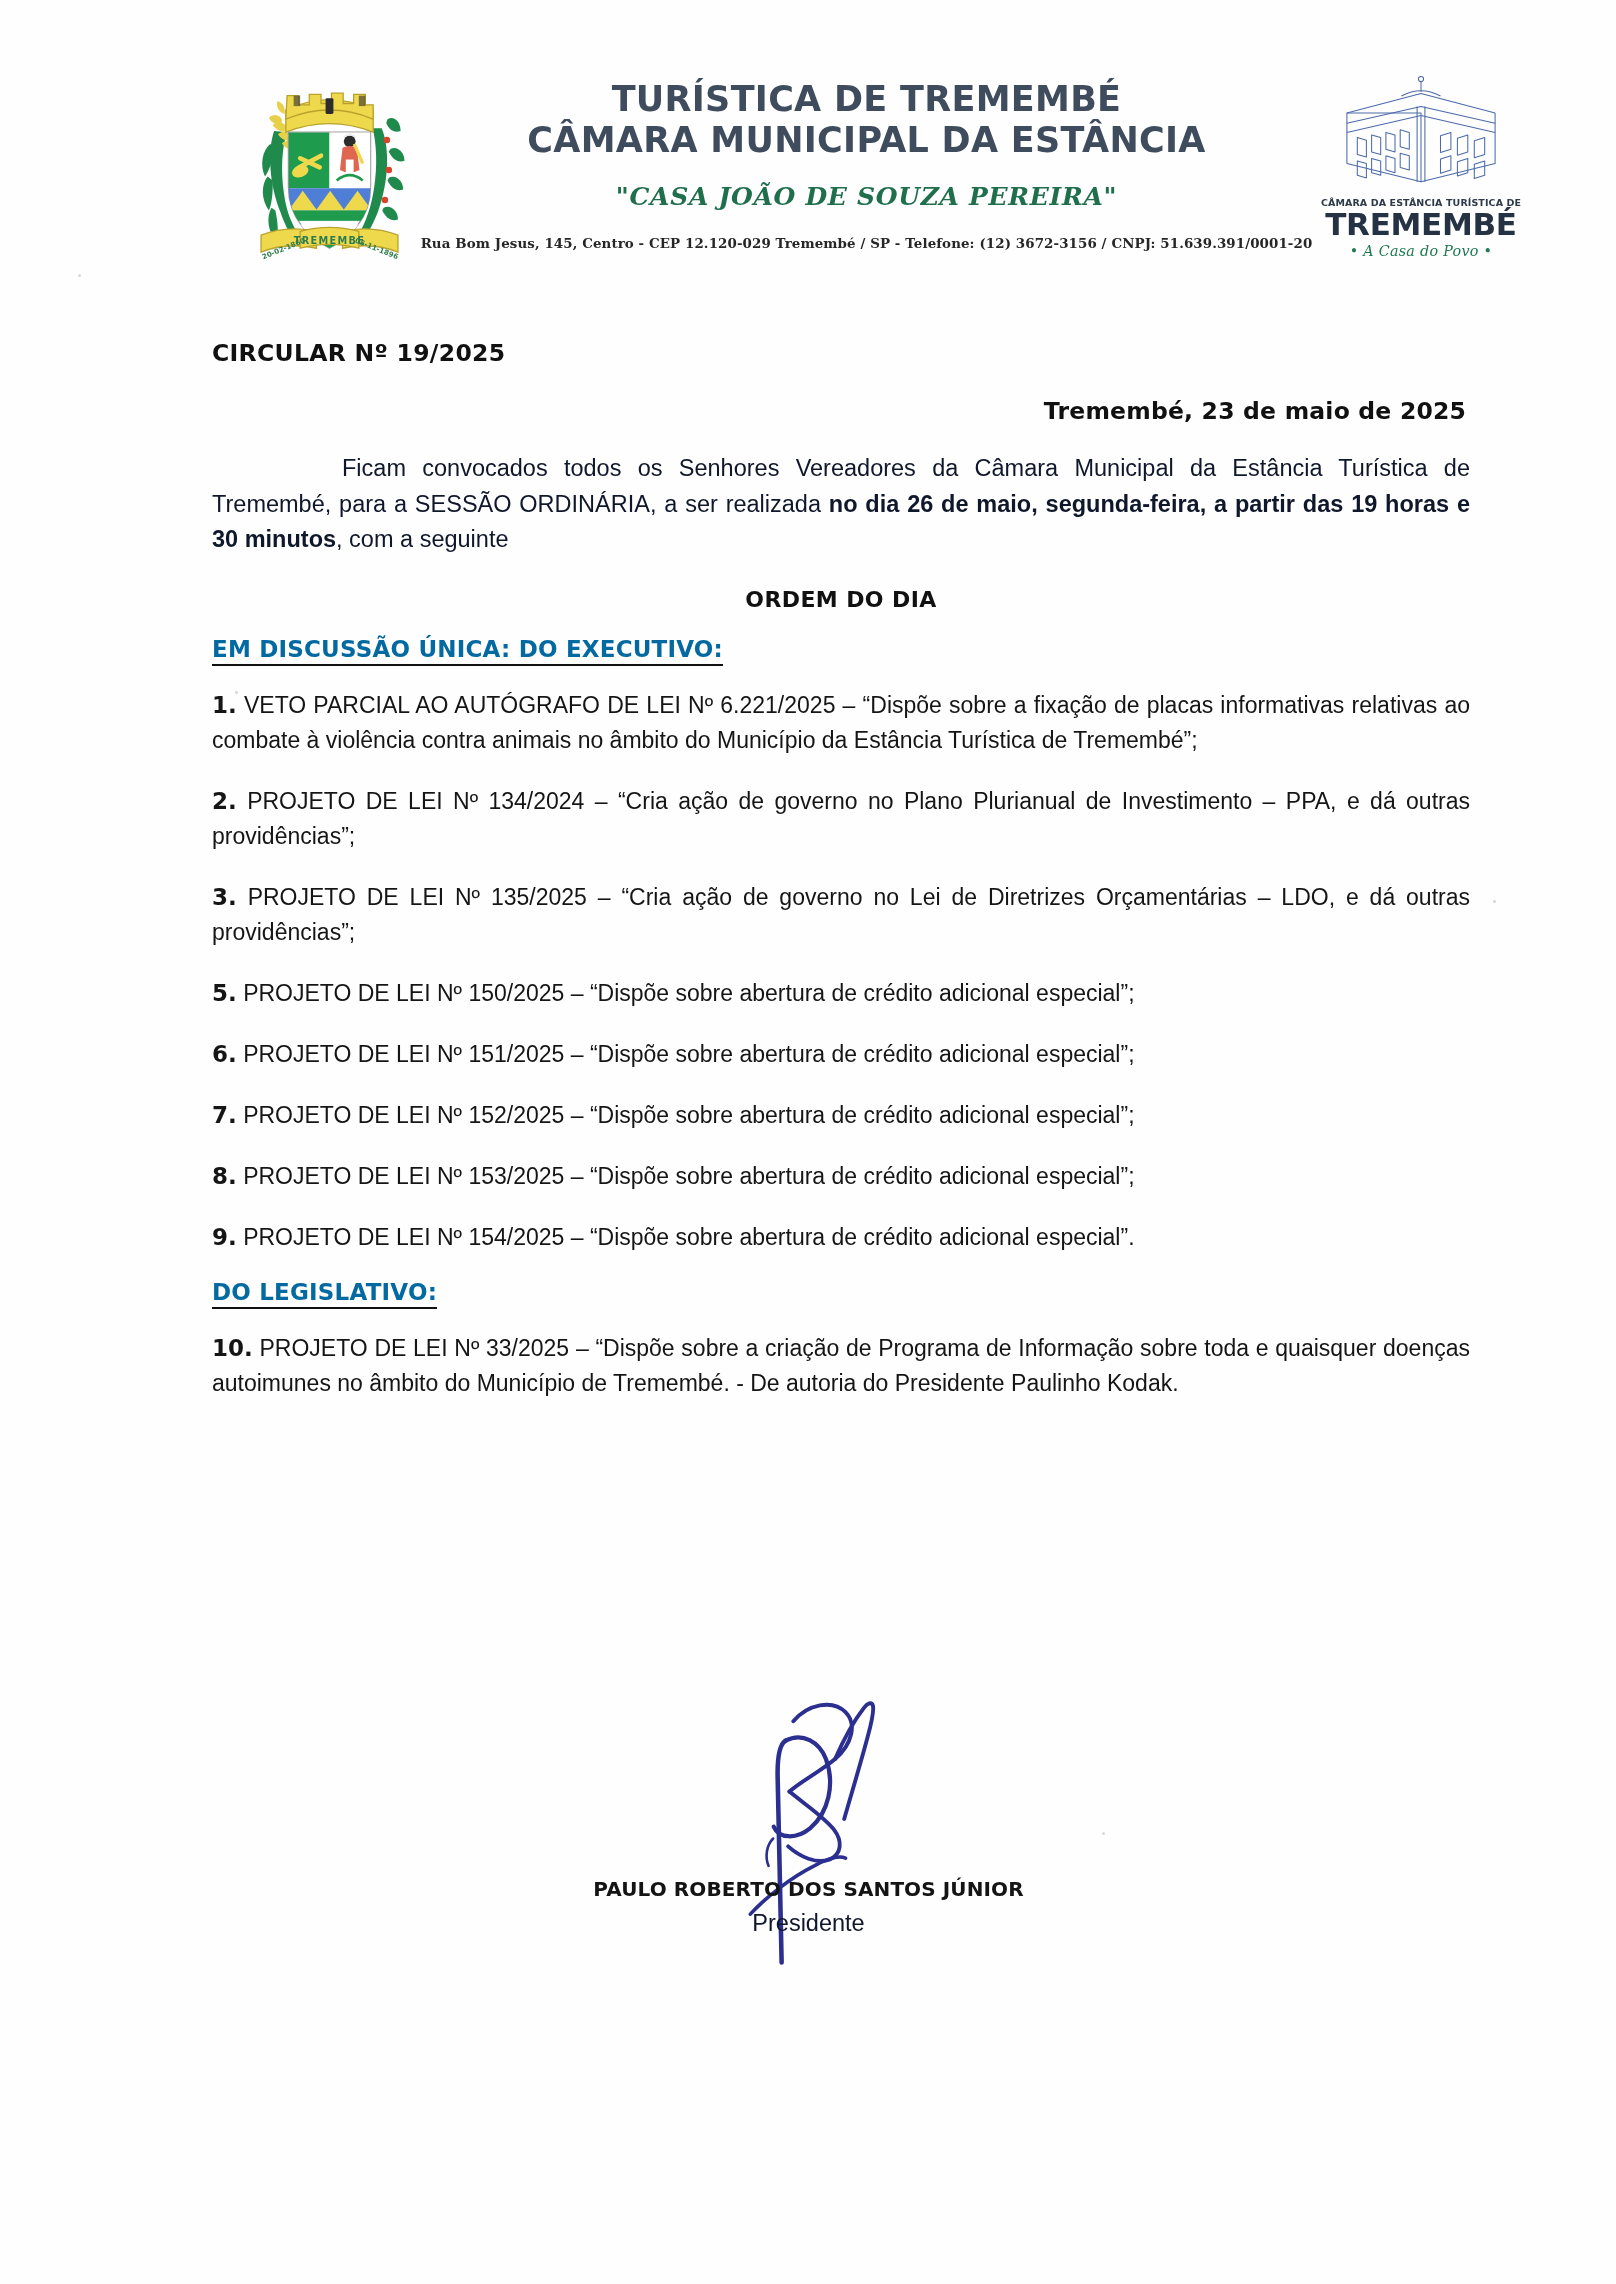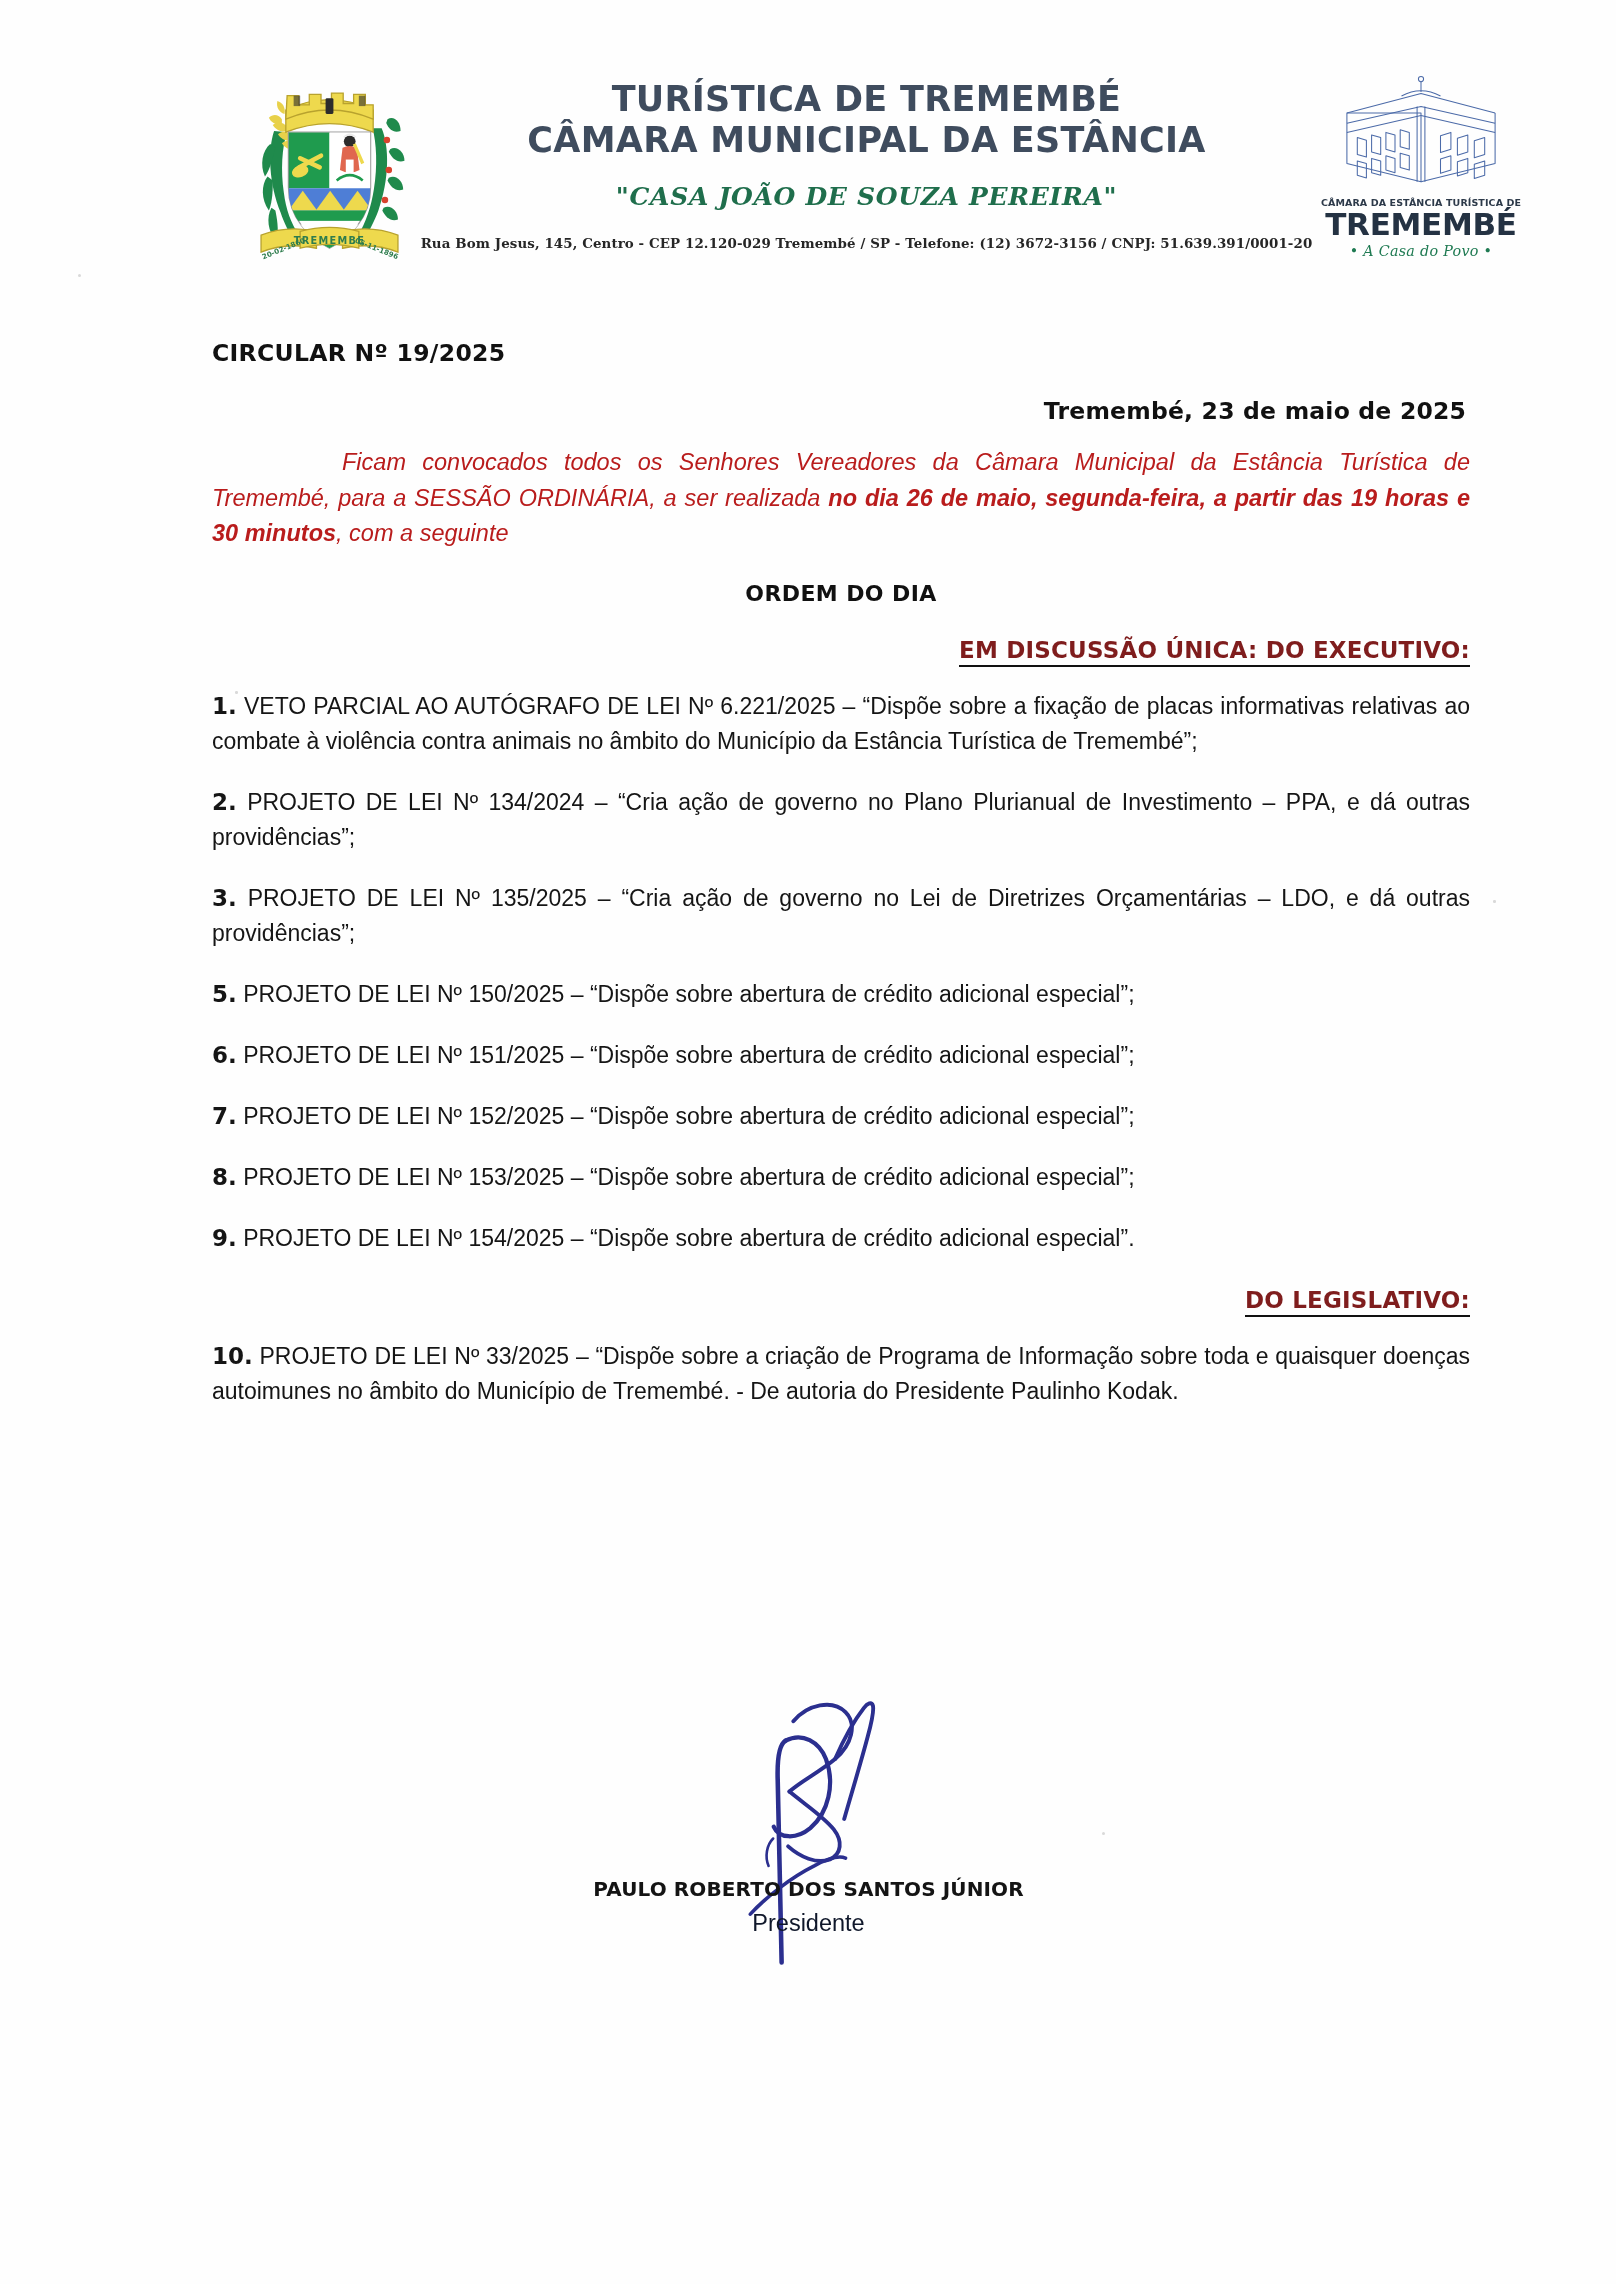--- a/index.html
+++ b/index.html
@@ -130,49 +130,47 @@
     font-family: "DejaVu Sans", sans-serif;
     font-weight: bold;
     font-size: 23.5px;
     letter-spacing: 0.2px;
     margin-top: 30px;
     padding-right: 3.9px;
     color: #111;
   }
 
   .intro {
-    margin-top: 20px;
+    margin-top: 26px;
     font-size: 23.5px;
     line-height: 1.52;
     text-align: justify;
     text-justify: inter-word;
-    color: #b91c1c;
-    font-style: italic;
+    color: #0f172a;
   }
   .intro .lead-indent { display: inline-block; width: 130px; }
   .intro b { font-weight: bold; }
 
   .ordem {
     text-align: center;
     font-family: "DejaVu Sans", sans-serif;
     font-weight: bold;
     font-size: 22px;
     letter-spacing: 0.4px;
     margin-top: 29px;
     color: #111;
   }
 
   .section-head {
-    margin-top: 31px;
+    margin-top: 24px;
     font-family: "DejaVu Sans", sans-serif;
     font-weight: bold;
     font-size: 23px;
     letter-spacing: 0.2px;
-    color: #7f1d1d;
-    text-align: right;
+    color: #0369a1;
   }
   .section-head span {
     border-bottom: 2.6px solid #111;
     padding-bottom: 2px;
   }
 
   .item {
     margin-top: 26px;
     font-size: 23px;
     line-height: 1.52;

